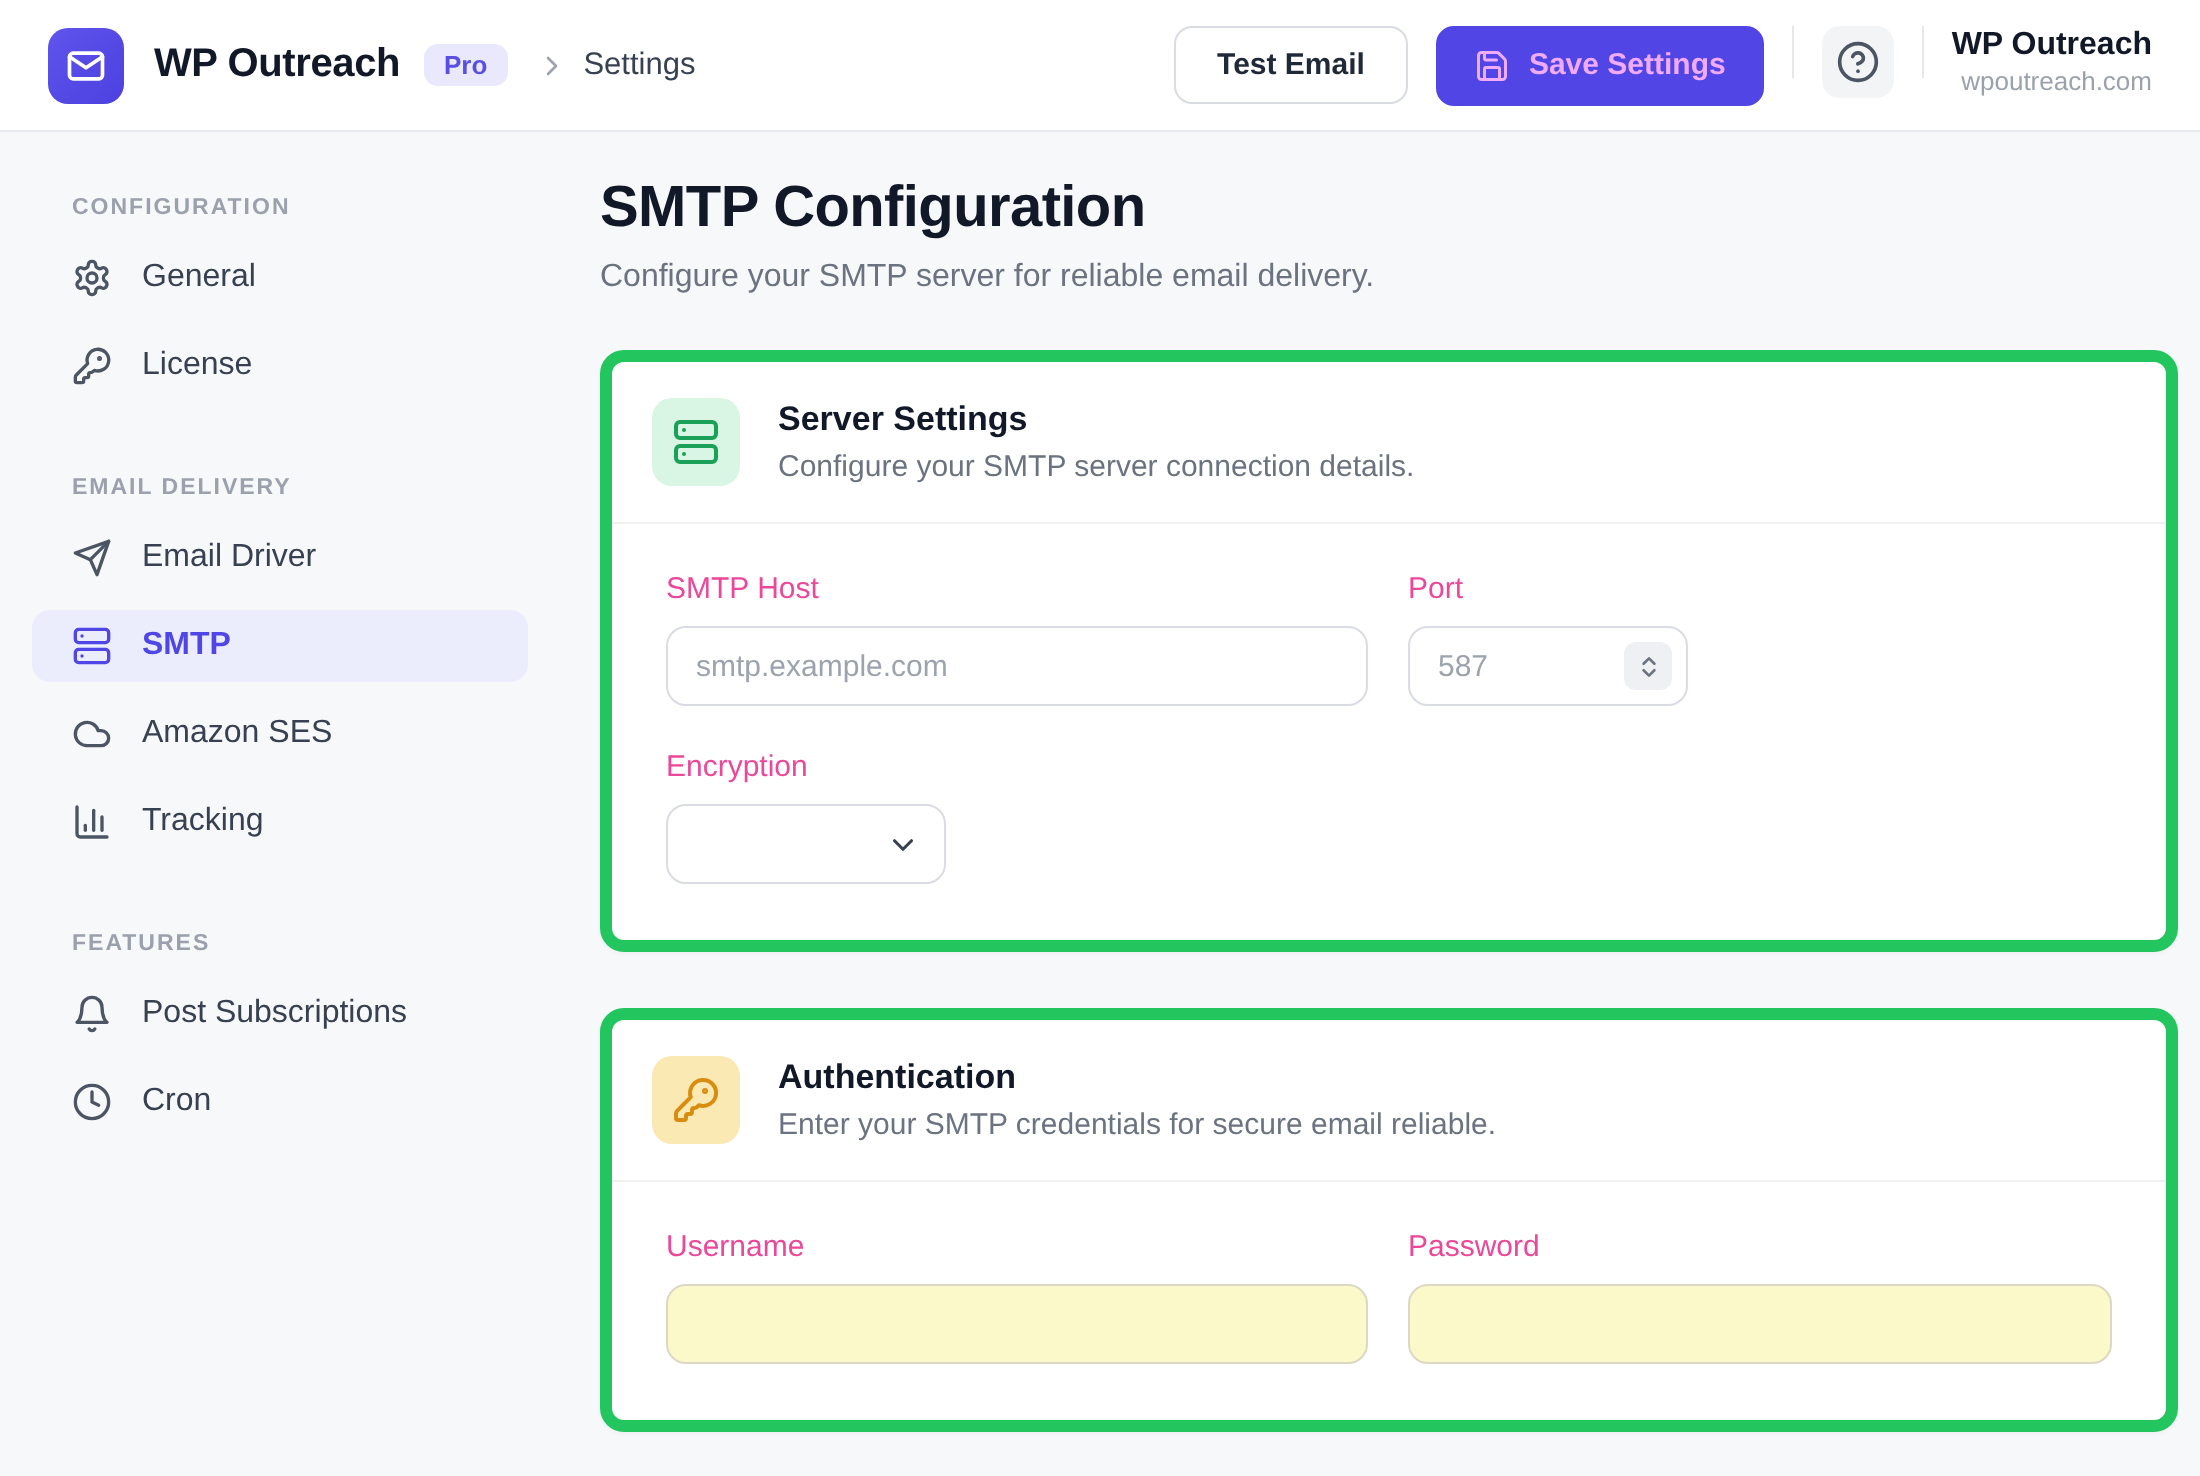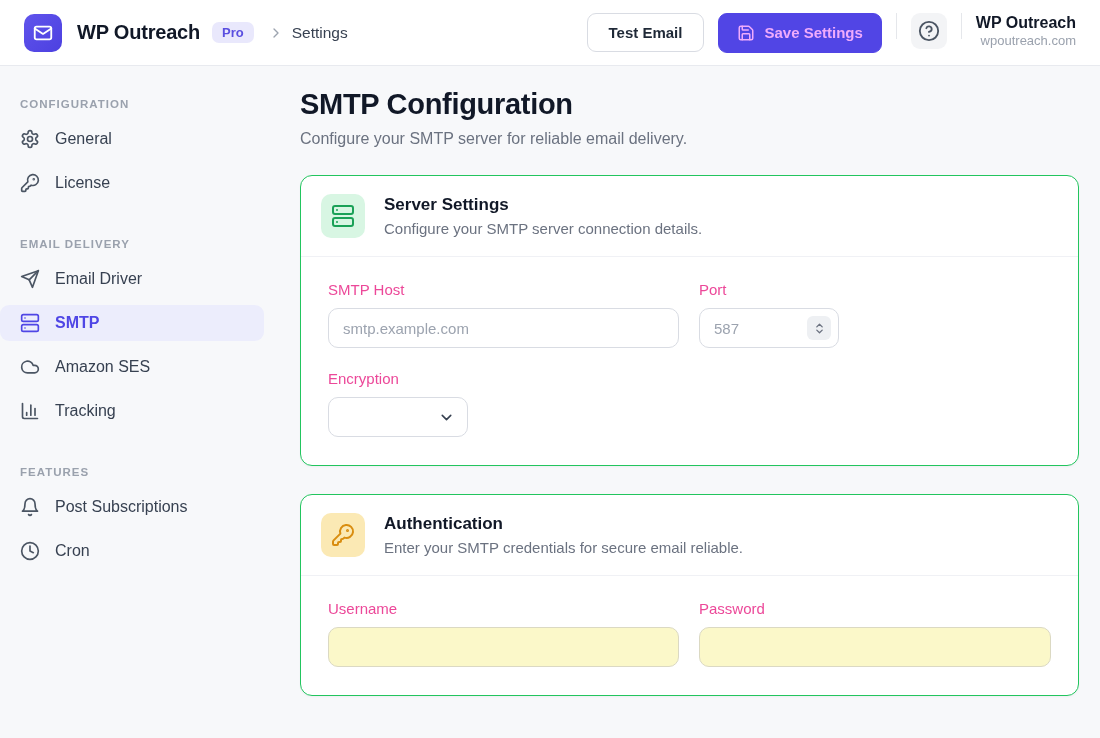--- a/index.html
+++ b/index.html
@@ -46,42 +46,42 @@
     color:#4b5563; display:flex; align-items:center; justify-content:center; cursor:pointer;
   }
   .account { text-align:right; line-height:1.3; }
   .account-name { font-size:16px; font-weight:700; color:#111827; }
   .account-domain { font-size:13px; color:#9aa1ad; }
 
   
   .layout { display:flex; height:672px; }
 
   
-  .sidebar { width:264px; flex:none; padding:32px 0 0 0; }
+  .sidebar { width:264px; flex:none; padding:32px 0 0 16px; }
   .side-section { margin-bottom:37px; }
   .side-label {
     font-size:11.5px; font-weight:700; letter-spacing:1px;
     color:#9aa1ad; margin:0 0 11px 20px; text-transform:uppercase;
   }
   .side-item {
     display:flex; align-items:center; gap:15px;
     padding:8px 12px 8px 20px; margin-bottom:8px;
     border-radius:9px; font-size:16px; color:#374151; cursor:pointer;
   }
   .side-item .icn { color:#4b5563; display:flex; flex:none; }
   .side-item.active { background:#ecedfc; color:#4f46e5; font-weight:600; }
   .side-item.active .icn { color:#4f46e5; }
 
   
   .main { flex:1; padding:22px 24px 0 36px; }
   .page-title { font-size:29px; font-weight:700; letter-spacing:-0.3px; margin:0 0 9px; }
   .page-sub { font-size:16px; color:#6b7280; margin:0 0 27px; }
 
   .card {
-    background:#fff; border:1px solid #22c55e; border-radius:12px;
+    background:#fff; border:6px solid #22c55e; border-radius:12px;
     box-shadow:0 1px 2px rgba(16,24,40,.04); margin-bottom:28px;
   }
   .card-header {
     display:flex; align-items:center; gap:19px;
     padding:18px 20px; border-bottom:1px solid #f0f1f5;
   }
   .card-icon {
     width:44px; height:44px; border-radius:10px; flex:none;
     display:flex; align-items:center; justify-content:center;
   }

